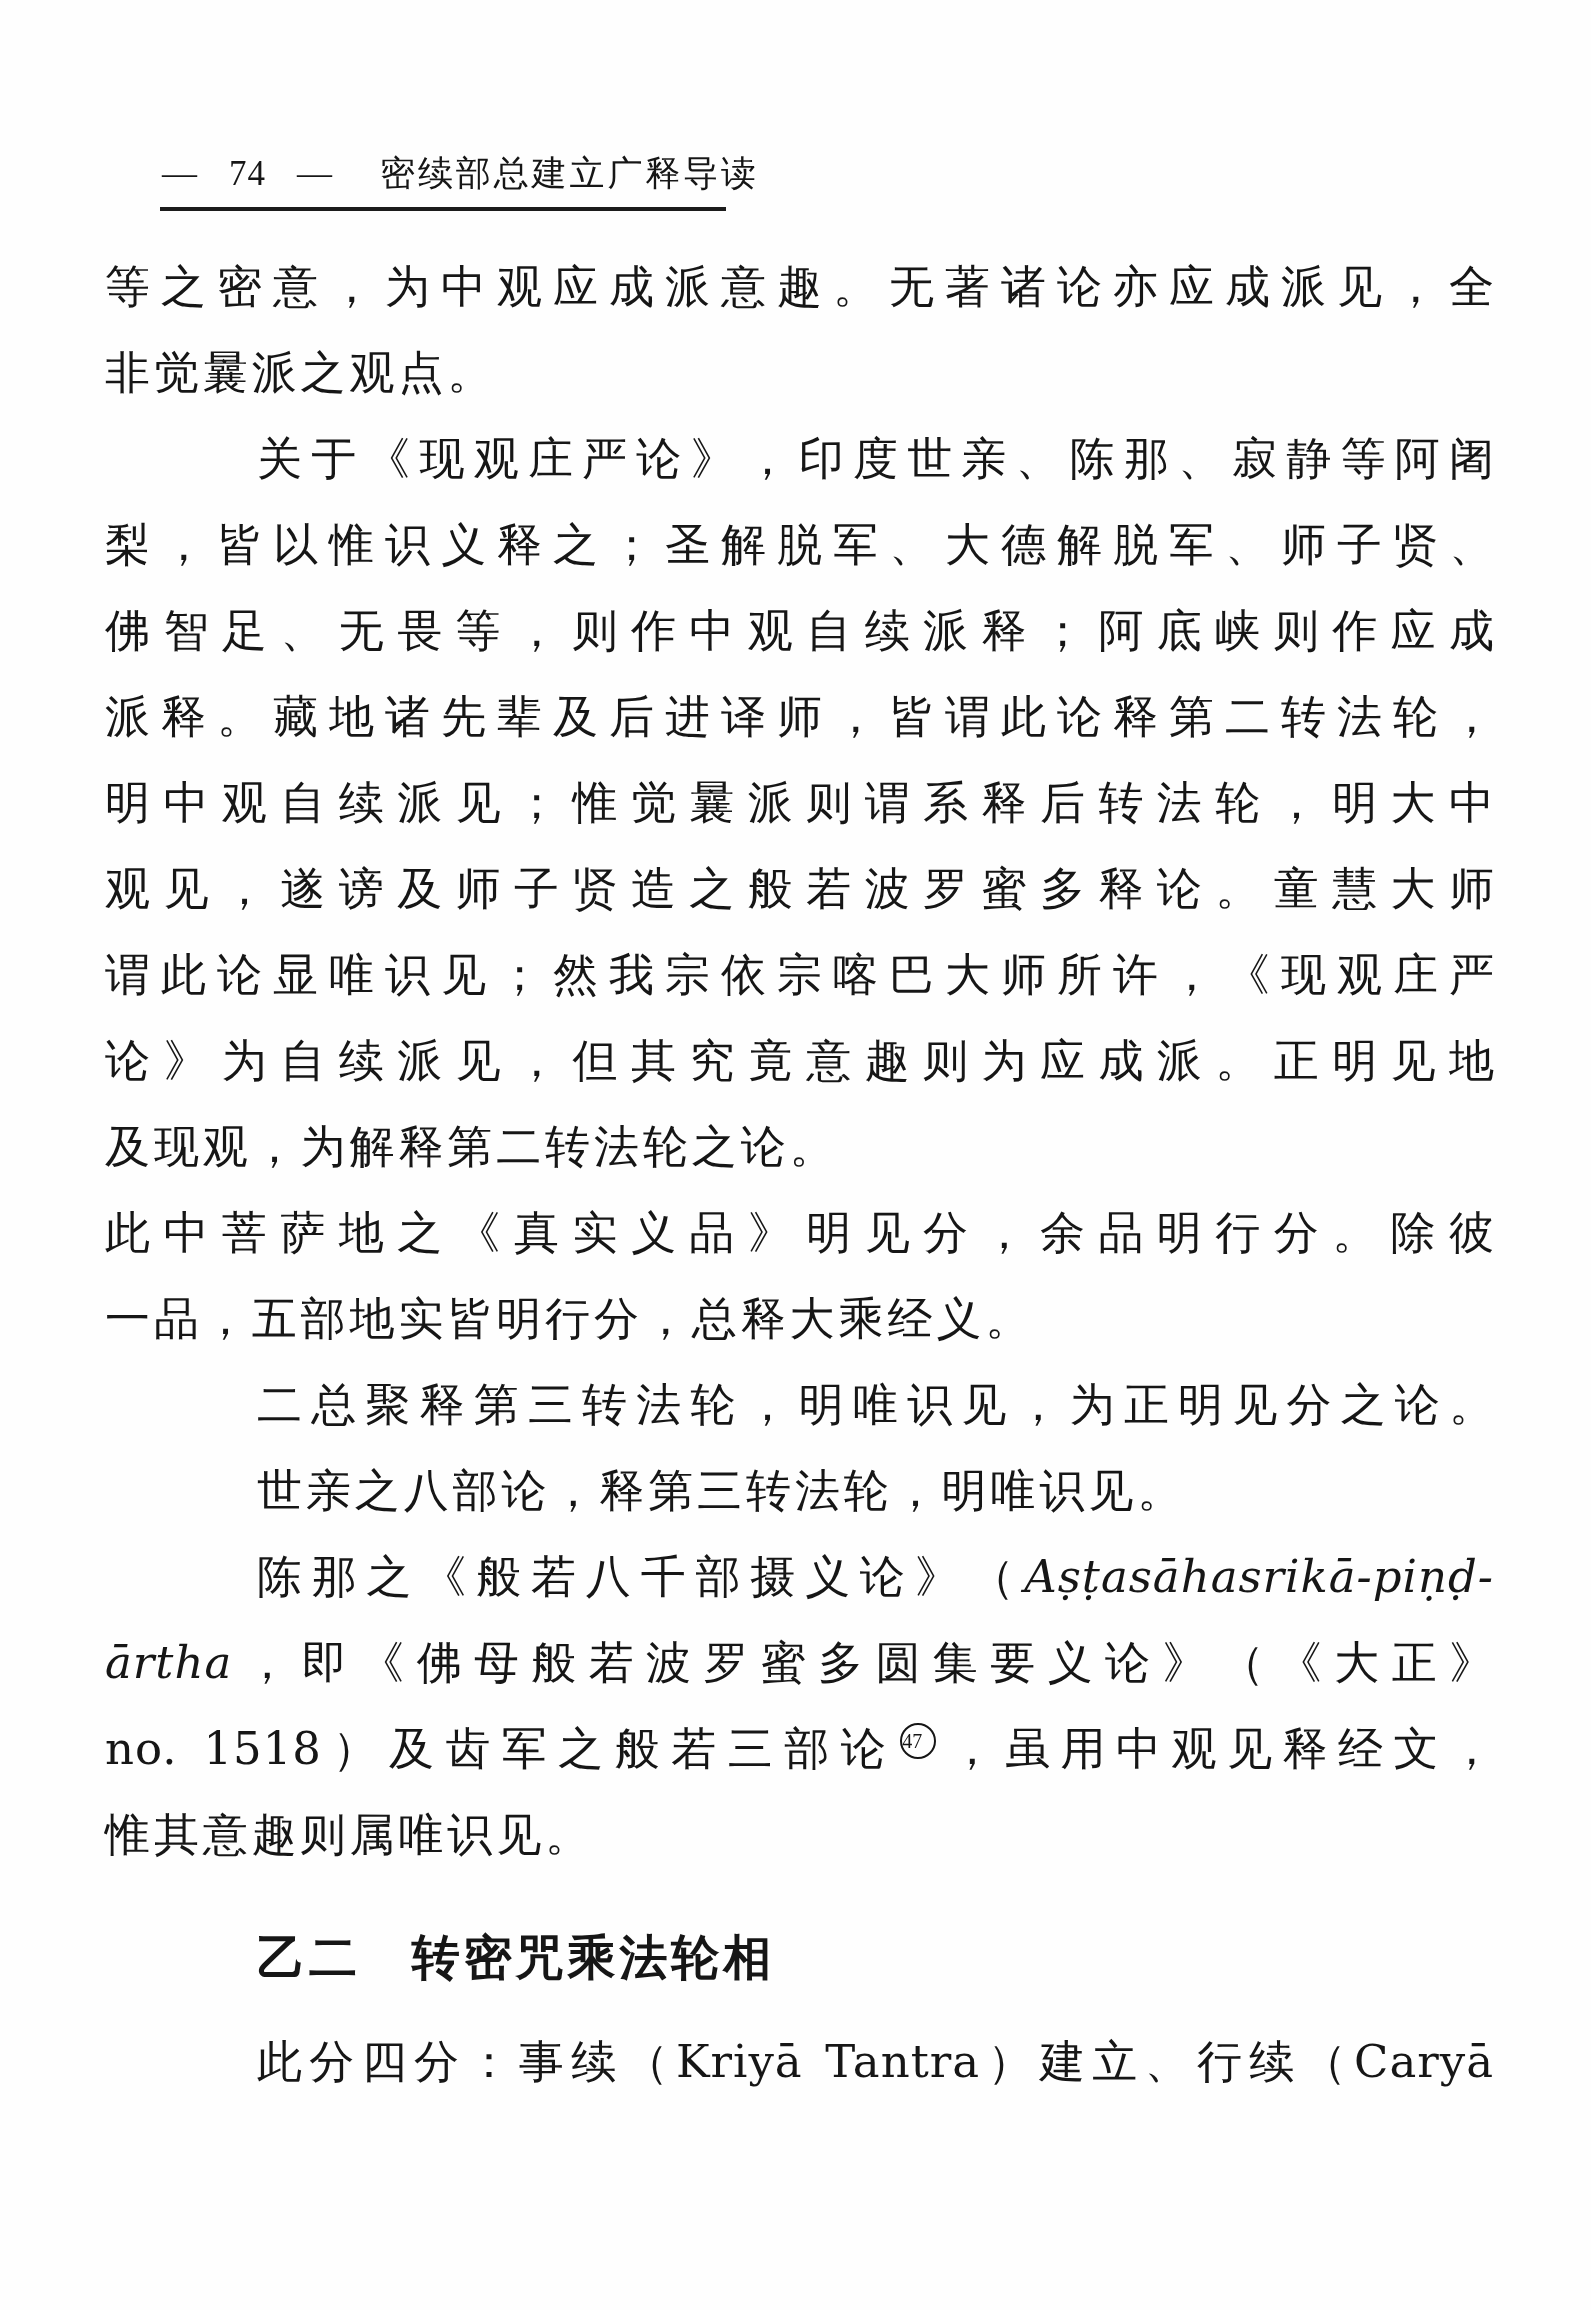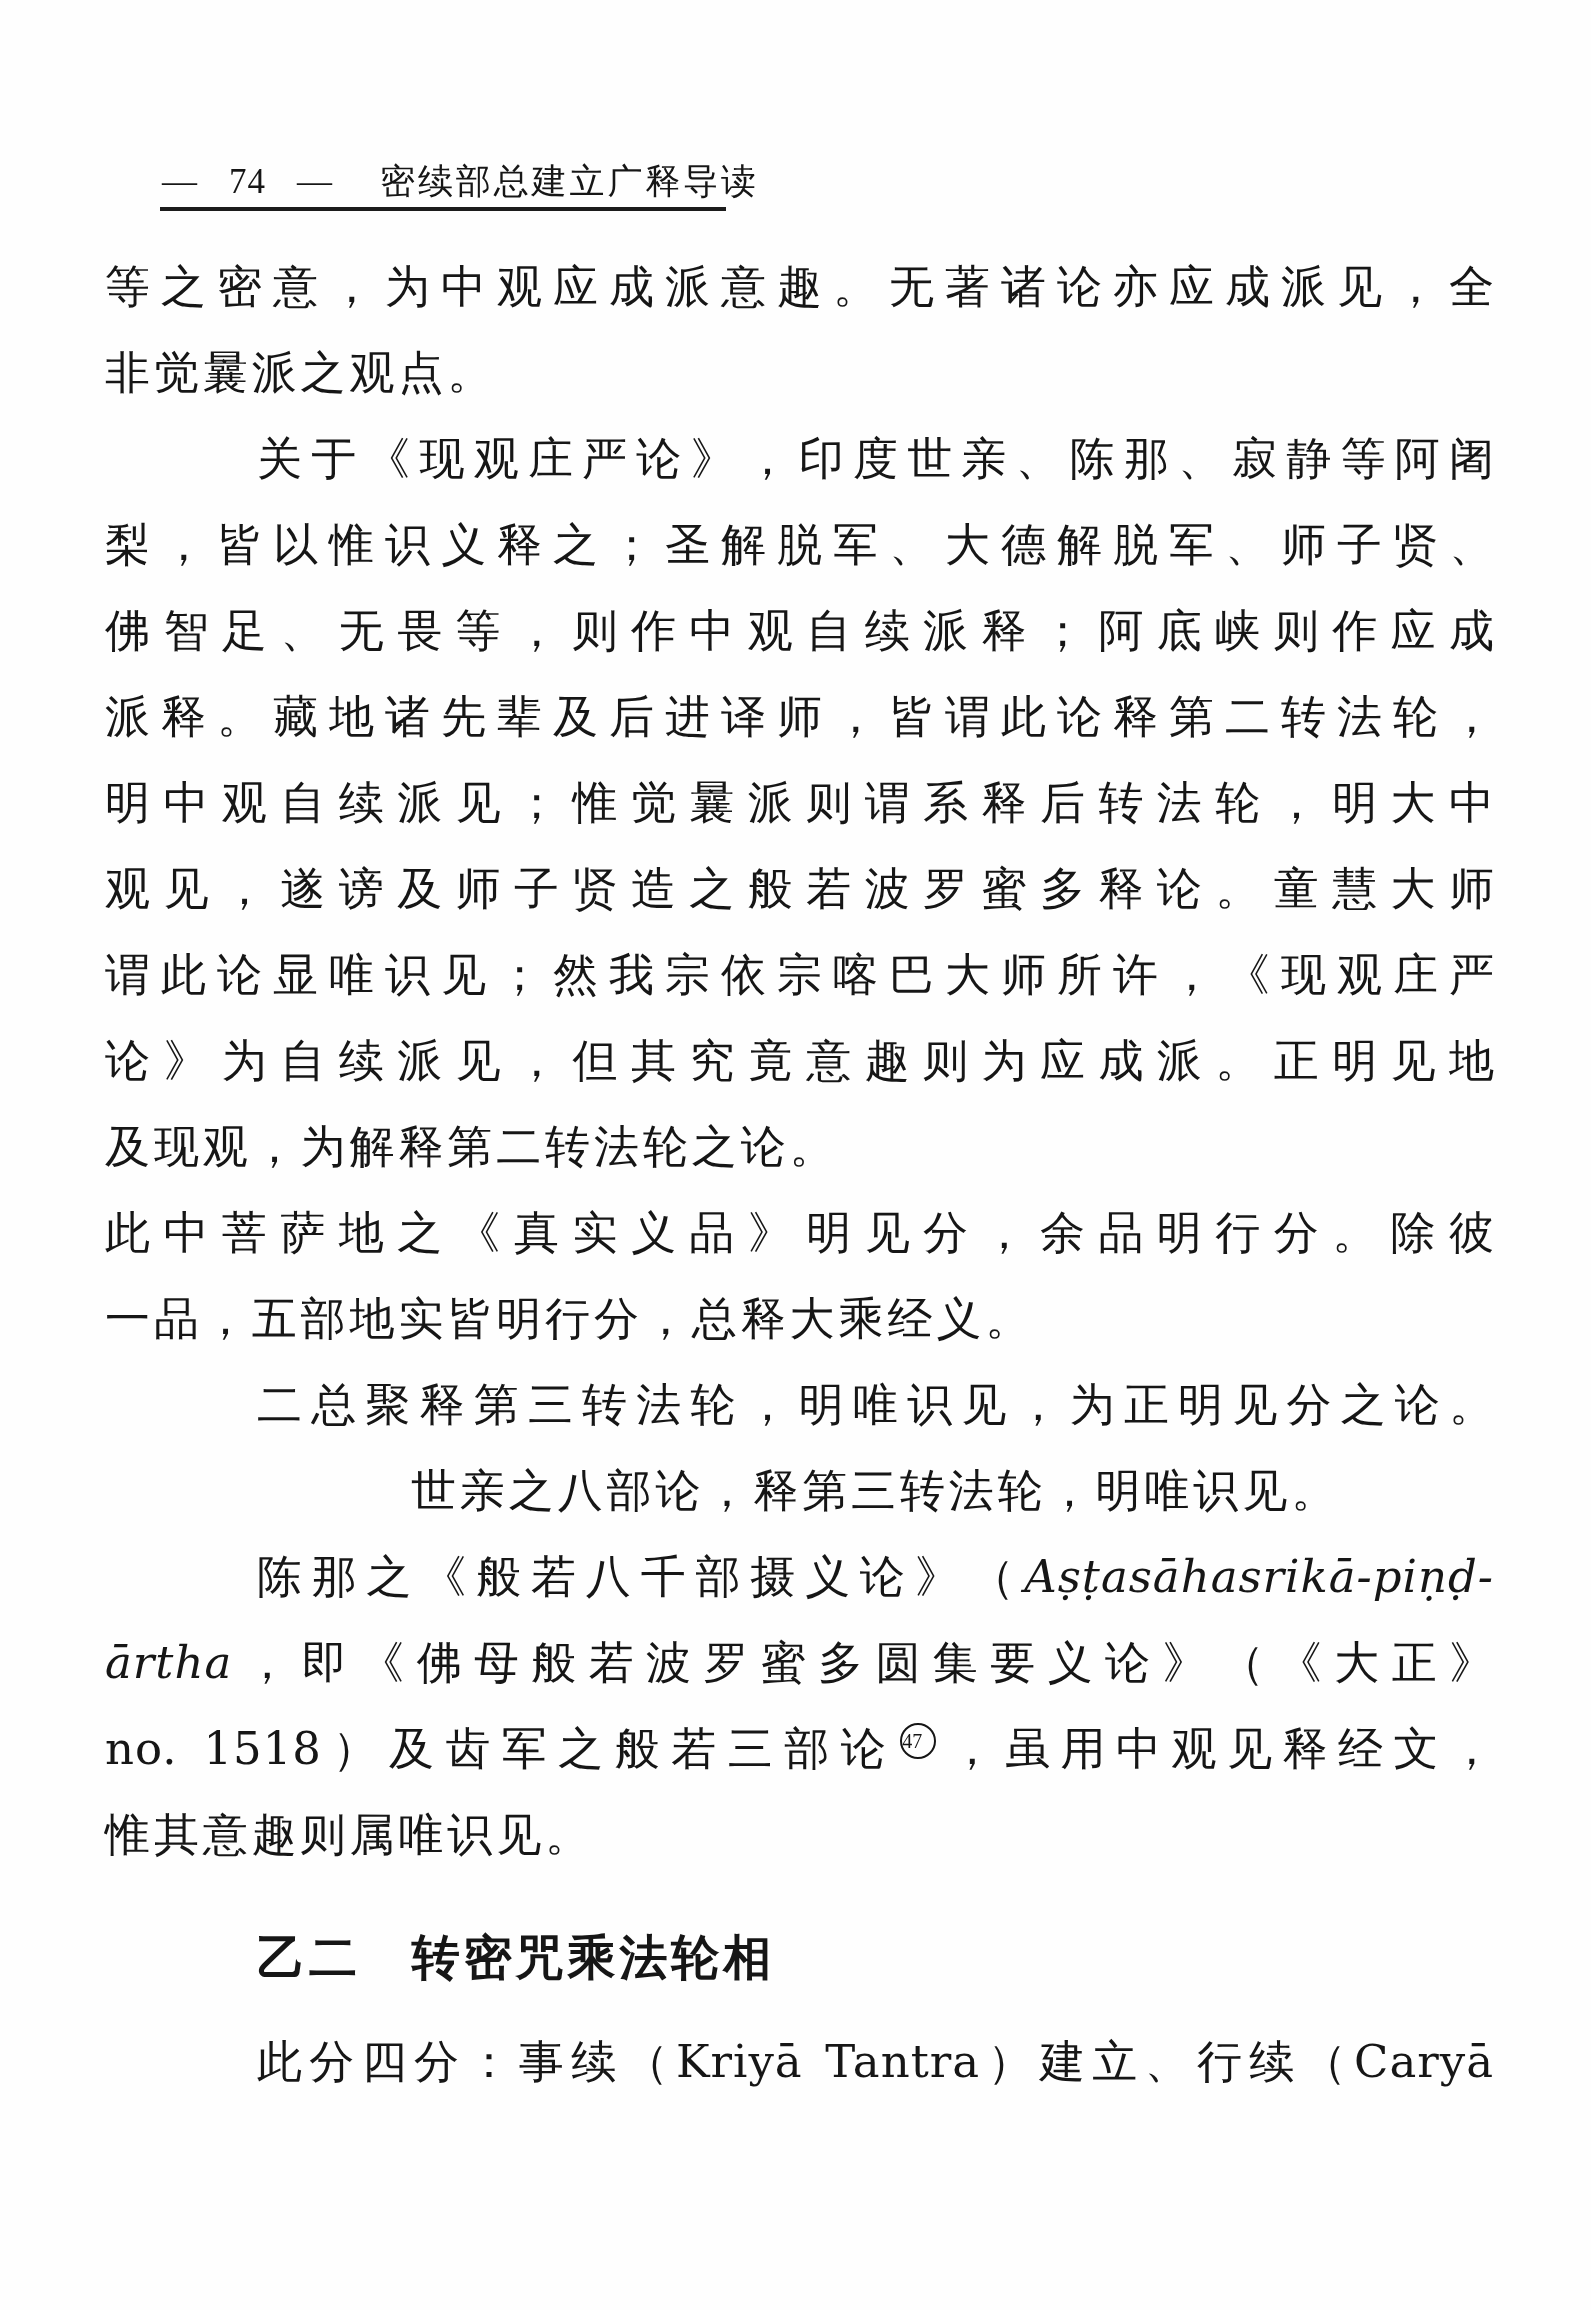--- a/index.html
+++ b/index.html
@@ -16,21 +16,21 @@
   
   .page-header {
     position: absolute;
     left: 162px;
     top: 146px;
     font-size: 35px;
     white-space: nowrap;
     letter-spacing: 1px;
   }
   .page-header .dash { display: inline-block; }
-  .page-header .num  { display: inline-block; margin: 16px 31px; }
+  .page-header .num  { display: inline-block; margin: 8px 31px; }
   .page-header .book-title { display: inline-block; margin-left: 47px; letter-spacing: 2.9px; }
   .header-rule {
     position: absolute;
     left: 160px;
     top: 207px;
     width: 566px;
     height: 3.9px;
     background: #1c1c1c;
   }
 
@@ -42,21 +42,21 @@
     width: 1389px;
     font-size: 45px;
   }
   .line {
     height: 86px;
     line-height: 86px;
     white-space: nowrap;
   }
   .justify { text-align: justify; text-align-last: justify; text-justify: inter-character; }
   .left    { text-align: left; letter-spacing: 3.9px; }
-  .indent  { text-indent: 152px; text-align: center; }
+  .indent  { text-indent: 152px; }
 
   .latin  { font-family: "DejaVu Serif", serif; letter-spacing: 1px; }
   .lat-it { font-style: italic; margin-top: 8px; }
 
   .fnref {
     display: inline-block;
     width: 36px; height: 36px;
     line-height: 32px;
     box-sizing: border-box;
     border: 2.9px solid #161616;

